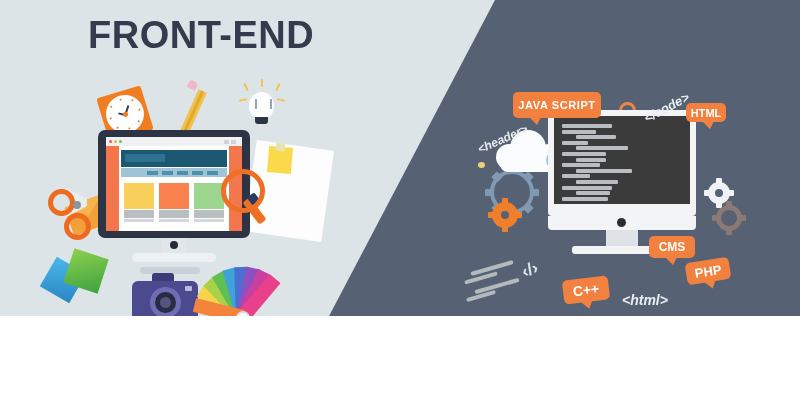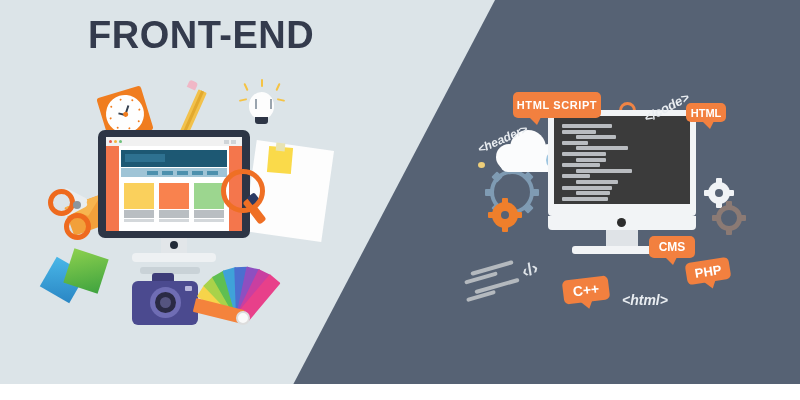--- a/index.html
+++ b/index.html
@@ -1,17 +1,17 @@
 <!DOCTYPE html>
 <html><head>
 <meta charset="utf-8">
 <style>
   html,body{margin:0;padding:0;background:#fff;}
   body{font-family:"Liberation Sans",sans-serif;}
-  #stage{position:relative;width:800px;height:384px;overflow:hidden;background:#dde4e8;}
+  #stage{position:relative;width:800px;height:316px;overflow:hidden;background:#dde4e8;}
 
   
   .half{position:absolute;inset:0;}
   .half-left{background:#dce4e8;}
   .half-right{background:#566274;clip-path:polygon(495px 0, 800px 0, 800px 400px, 285px 400px);}
 
   
   .title{position:absolute;font-weight:bold;letter-spacing:.5px;white-space:nowrap;}
   .title-front{left:88px;top:14px;font-size:38px;color:#343b4d;}
   .title-back{left:497px;top:340px;font-size:38px;color:#dde4e8;}
@@ -344,19 +344,19 @@
           <div class="codeline" style="left: 8px; top: 69.6px; width: 50px;"></div>
           <div class="codeline" style="left: 22px; top: 75.2px; width: 34px;"></div>
           <div class="codeline" style="left: 8px; top: 80.8px; width: 46px;"></div>
         </div>
     </div>
 
     <div class="codetext" style="left:16px;top:62px;font-size:12px;transform:rotate(-24deg);">&lt;header&gt;</div>
     <div class="codetext" style="left:182px;top:30px;font-size:13px;transform:rotate(-28deg);">&lt;/code&gt;</div>
     <div class="codetext" style="left:162px;top:222px;font-size:14px;">&lt;html&gt;</div>
 
-    <div class="badge" style="left:53px;top:22px;width:88px;height:26px;font-size:11px;letter-spacing:.6px;">HTML SCRIPT</div>
+    <div class="badge" style="left:53px;top:22px;width:88px;height:26px;font-size:11px;letter-spacing:.6px;">JAVA SCRIPT</div>
     <div class="badge" style="left:226px;top:33px;width:40px;height:19px;font-size:11px;">HTML</div>
     <div class="badge" style="left:189px;top:166px;width:46px;height:22px;font-size:12px;">CMS</div>
     <div class="badge" style="left:226px;top:190px;width:44px;height:22px;font-size:13px;transform:rotate(-9deg);">PHP</div>
     <div class="badge" style="left:103px;top:208px;width:46px;height:24px;font-size:14px;transform:rotate(-7deg);">C++</div>
   </div>
 </div>
 
 </body></html>

